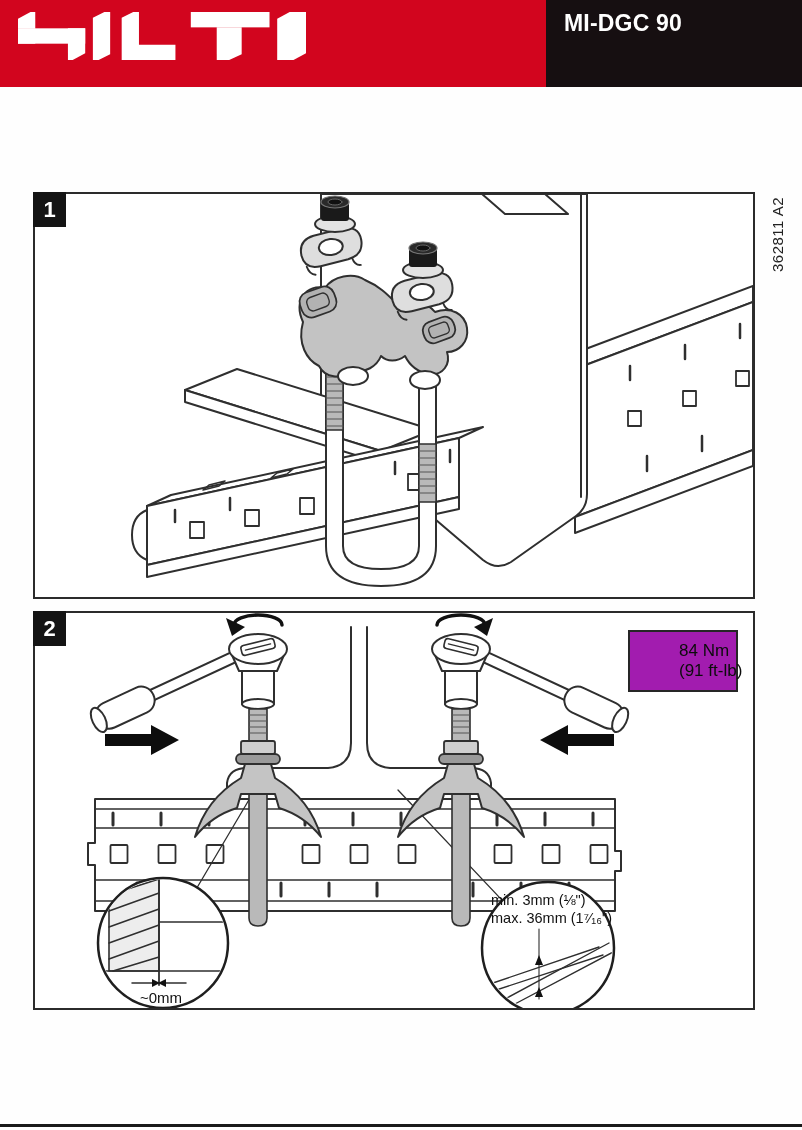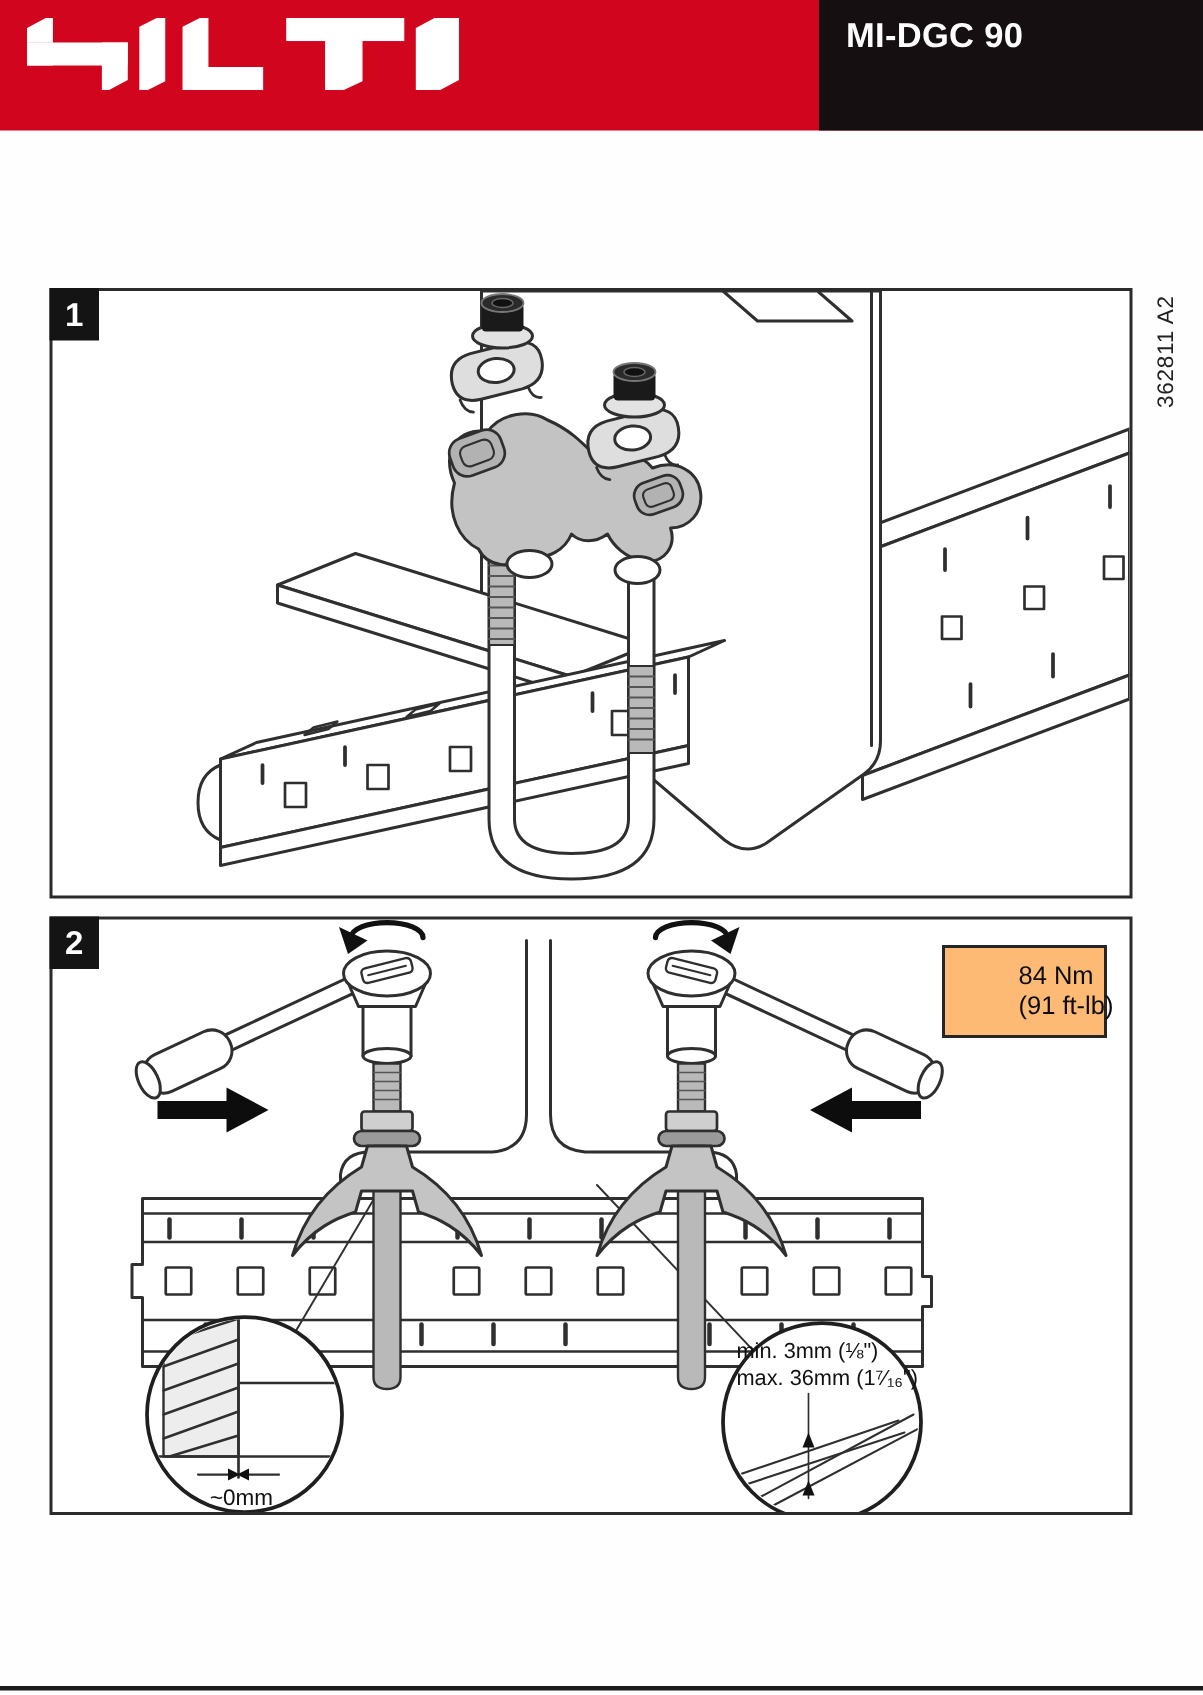--- a/index.html
+++ b/index.html
@@ -18,21 +18,21 @@
   .panel{position:absolute;background:#fff;border:2px solid #2b2b2b;}
   .panel1{left:33px;top:192px;width:718px;height:403px;}
   .panel2{left:33px;top:611px;width:718px;height:395px;}
   .badge{position:absolute;left:-2px;top:-2px;width:33px;height:35px;background:#141414;
         color:#fff;font-weight:bold;font-size:22px;display:flex;align-items:center;
         justify-content:center;}
   .panel svg.illus{position:absolute;left:0;top:0;width:100%;height:100%;}
   svg text{font-family:"Liberation Sans",sans-serif;fill:#111;}
   
   .torque-box{position:absolute;left:593px;top:17px;width:110px;height:62px;border:2px solid #262626;
-        background:#fdba74;box-sizing:border-box;display:flex;align-items:center;padding:2px 2px 2px 3px;gap:46px;}
+        background:#a21caf;box-sizing:border-box;display:flex;align-items:center;padding:2px 2px 2px 3px;gap:46px;}
   .torque-text{font-size:17px;line-height:20px;color:#0c0c0c;white-space:nowrap;}
   
   .footer-rule{position:absolute;left:0;top:1124px;width:802px;height:3px;background:#1a1a1a;}
 </style>
 </head>
 <body>
 
 <div class="page">
 
   <div class="header">

